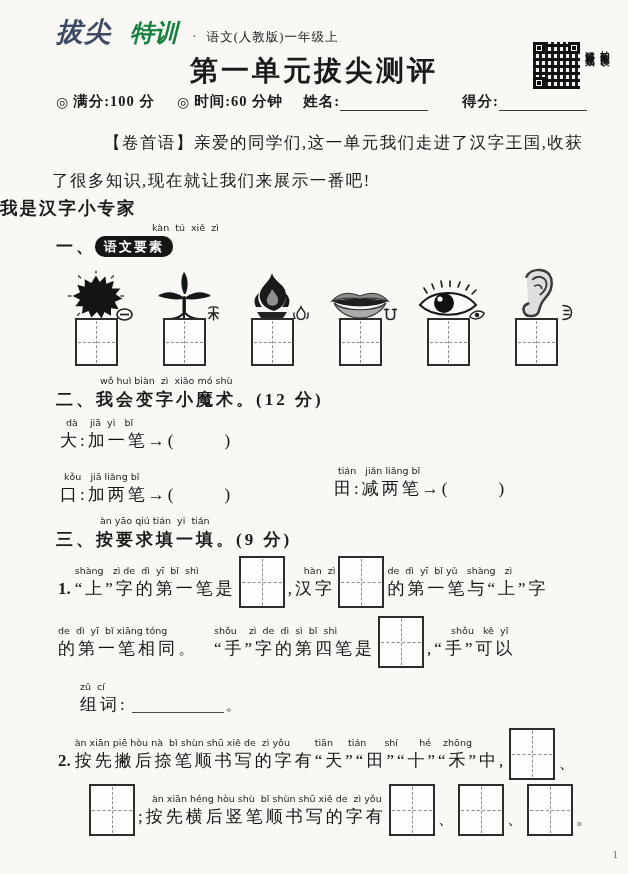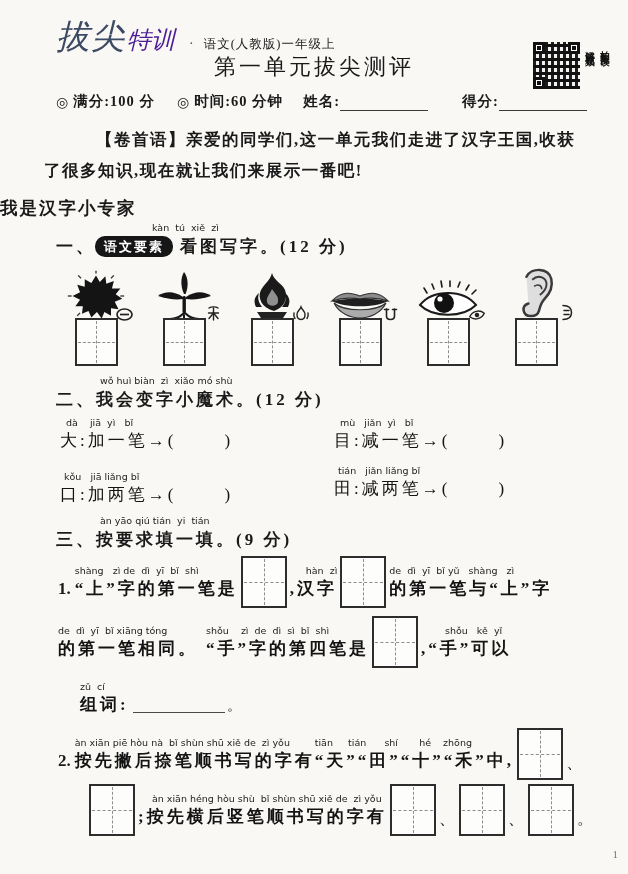--- a/index.html
+++ b/index.html
@@ -1,44 +1,44 @@
 <!DOCTYPE html>
 <html><head>
 <meta charset="utf-8">
 <style>
   html,body{margin:0;padding:0;background:#e9e7e3;}
   .page{position:relative;width:628px;height:874px;margin:0 auto;background:#f9f8f5;
         font-family:"Liberation Serif","DejaVu Serif",serif;color:#1a1a1a;overflow:hidden;}
   
   .brand{position:absolute;left:56px;top:14px;display:flex;align-items:baseline;}
-  .logo-main{font-size:34px;font-weight:normal;font-style:italic;color:#3d4a63;letter-spacing:1px;}
-  .logo-sub{font-size:24px;font-weight:normal;font-style:italic;color:#4c1d95;margin-left:1px;}
+  .logo-main{font-size:27px;font-weight:bold;font-style:italic;color:#3d4a63;letter-spacing:1px;}
+  .logo-sub{font-size:24px;font-weight:bold;font-style:italic;color:#15803d;margin-left:18px;}
   .logo-div{font-size:14px;color:#555;margin:0 10px 0 14px;}
   .edition{font-size:12.5px;color:#222;letter-spacing:1px;}
-  .title{position:absolute;left:0;top:52px;width:100%;text-align:center;font-size:22px;
-         font-weight:normal;letter-spacing:3px;}
+  .title{position:absolute;left:0;top:52px;width:100%;text-align:center;font-size:28px;
+         font-weight:bold;letter-spacing:3px;}
   
   .qr{position:absolute;left:533px;top:42px;width:47px;height:47px;background:
       repeating-linear-gradient(90deg,rgba(17,17,17,.95) 0 3px,transparent 3px 6px),
       repeating-linear-gradient(0deg,#111 0 3px,#f1f1ef 3px 7px);}
   .fp{position:absolute;width:12px;height:12px;border:3px solid #111;background:#fff;box-sizing:border-box;}
   .fp::after{content:"";position:absolute;inset:1px;background:#111;}
   .fp.tl{left:0;top:0}.fp.tr{right:0;top:0}.fp.bl{left:0;bottom:0}
   .qr-lab{position:absolute;top:43px;writing-mode:vertical-rl;text-orientation:upright;
           font-family:"DejaVu Sans",sans-serif;font-size:9.5px;font-weight:bold;color:#111;letter-spacing:2px;}
   .qr-lab.v1{left:583px}.qr-lab.v2{left:598px}
   
   .meta{position:absolute;left:56px;top:92px;display:flex;align-items:flex-end;
         font-size:14.5px;font-weight:bold;letter-spacing:1px;white-space:nowrap;}
   .meta .bullet{font-size:14px;margin-right:4px;color:#222;}
   .meta .gap1{margin-left:22px}.meta .gap2{margin-left:20px}.meta .gap3{margin-left:34px}
   .blank{display:inline-block;width:88px;height:15px;border-bottom:1.6px solid #3a3a3a;}
   
-  .preface{position:absolute;left:44px;top:124px;width:534px;font-size:16.5px;line-height:31px;
-           letter-spacing:1.5px;text-indent:52px;font-weight:700;}
+  .preface{position:absolute;left:52px;top:124px;width:534px;font-size:16.5px;line-height:38px;
+           letter-spacing:1.5px;text-indent:52px;font-weight:400;}
   .sec-title{position:absolute;left:0;top:196px;width:100%;font-size:17.5px;
              font-weight:bold;letter-spacing:2px;}
   
   .py{font-family:"DejaVu Sans",sans-serif;font-size:9.5px;color:#222;white-space:pre;line-height:13px;}
   .abs{position:absolute;}
   .qhead{position:absolute;display:flex;align-items:center;font-size:17px;font-weight:bold;
          letter-spacing:3px;white-space:nowrap;}
   .badge{display:inline-block;background:#161616;color:#fff;font-size:13px;line-height:17px;
          padding:1px 8px;border-radius:9px;letter-spacing:2px;margin-right:8px;
          box-shadow:0 0 0 1px #161616;}
@@ -53,21 +53,21 @@
   .tzg::before{content:"";position:absolute;left:1px;right:1px;top:50%;border-top:1px dashed #8d8d8d;}
   .tzg::after{content:"";position:absolute;top:1px;bottom:1px;left:50%;border-left:1px dashed #8d8d8d;}
   .tzg.big{width:46px;height:52px;margin:0 3px;}
   
   .q2item{position:absolute;white-space:nowrap;}
   .q2item .hz{font-size:17px;letter-spacing:3px;font-weight:500;}
   .parens{letter-spacing:0;}
   
   .line{position:absolute;display:flex;align-items:center;white-space:nowrap;}
   .stack{display:inline-flex;flex-direction:column;justify-content:flex-end;}
-  .hz{font-size:17px;letter-spacing:3px;color:#141414;font-weight:700;white-space:nowrap;line-height:24px;}
+  .hz{font-size:17px;letter-spacing:3px;color:#141414;font-weight:400;white-space:nowrap;line-height:24px;}
   .no{font-size:17px;font-weight:bold;margin:14px 4px 0 0;}
   .pb{font-size:17px;margin-top:16px;}
   .py-ind1{padding-left:16px}.py-ind2{padding-left:24px}.py-ind3{padding-left:14px}
   .zuci-blank{width:92px;height:16px;border-bottom:1.8px solid #4a4a4a;align-self:flex-end;margin:0 2px 4px 4px;}
   .endp{align-self:flex-end;font-size:15px;margin-bottom:2px;}
   .pagenum{position:absolute;right:10px;bottom:14px;font-size:11px;color:#777;}
   svg{display:block}
 </style>
 </head>
 <body>
@@ -101,21 +101,20 @@
     <span class="blank"></span>
   </div>
 
   <div class="preface">【卷首语】亲爱的同学们,这一单元我们走进了汉字王国,收获了很多知识,现在就让我们来展示一番吧!</div>
   <div class="sec-title">我是汉字小专家</div>
 
   <div class="abs py" style="left:152px;top:221px">kàn  tú  xiě  zì</div>
   <div class="qhead" style="left:56px;top:235px">
     <span>一、</span>
     <span class="badge">语文要素</span>
-    <span>看图写字。(12 分)</span>
   </div>
 
   <div class="pics">
     <div class="pic-cell">
       <svg width="60" height="52" viewBox="0 0 64 54">
         <path fill="#141414" d="M32 5 L36 12 L42 6 L43 14 L51 11 L49 19 L58 19 L53 25 L60 30 L52 33 L56 41 L48 40 L48 48 L41 44 L38 51 L33 44 L27 50 L24 43 L17 46 L18 38 L10 38 L15 31 L7 27 L15 23 L12 15 L20 17 L20 9 L27 13 Z"></path>
         <g stroke="#2e2e2e" stroke-width="1.4">
           <line x1="32" y1="0" x2="32" y2="3"></line>
             <line x1="13" y1="5" x2="16" y2="8"></line>
           <line x1="51" y1="5" x2="48" y2="8"></line>
@@ -245,24 +244,20 @@
   <div class="abs py" style="left:100px;top:374px">wǒ huì biàn  zì  xiǎo mó shù</div>
   <div class="qhead" style="left:56px;top:388px">
     <span>二、</span>
     <span>我会变字小魔术。(12 分)</span>
   </div>
 
   <div class="q2item" style="left:60px;top:416px">
     <div class="py" style="padding-left:6px">dà    jiā  yì   bǐ</div>
     <div class="hz"><span>大:加一笔→</span><span class="parens">(　　　)</span></div>
   </div>
-  <div class="q2item" style="left:334px;top:416px">
-    <div class="py" style="padding-left:6px">mù   jiǎn  yì   bǐ</div>
-    <div class="hz"><span>目:减一笔→</span><span class="parens">(　　　)</span></div>
-  </div>
   <div class="q2item" style="left:60px;top:470px">
     <div class="py" style="padding-left:4px">kǒu   jiā liǎng bǐ</div>
     <div class="hz"><span>口:加两笔→</span><span class="parens">(　　　)</span></div>
   </div>
   <div class="q2item" style="left:334px;top:464px">
     <div class="py" style="padding-left:4px">tián   jiǎn liǎng bǐ</div>
     <div class="hz"><span>田:减两笔→</span><span class="parens">(　　　)</span></div>
   </div>
 
   <div class="abs py" style="left:100px;top:514px">àn yāo qiú tián  yi  tián</div>
@@ -287,21 +282,21 @@
       <span class="py">de  dì  yī  bǐ yǔ   shàng   zì</span>
       <span class="hz">的第一笔与“上”字</span>
     </span>
   </div>
 
   <div class="line" style="left:58px;top:616px">
     <span class="stack">
       <span class="py">de  dì  yī  bǐ xiāng tóng</span>
       <span class="hz">的第一笔相同。</span>
     </span>
-    <span class="stack" style="margin-left:8px">
+    <span class="stack" style="margin-left:16px">
       <span class="py">shǒu    zì  de  dì  sì  bǐ  shì</span>
       <span class="hz">“手”字的第四笔是</span>
     </span>
     <div class="tzg big"></div>
     <span class="stack">
       <span class="py py-ind2">shǒu   kě  yǐ</span>
       <span class="hz">,“手”可以</span>
     </span>
   </div>
 

